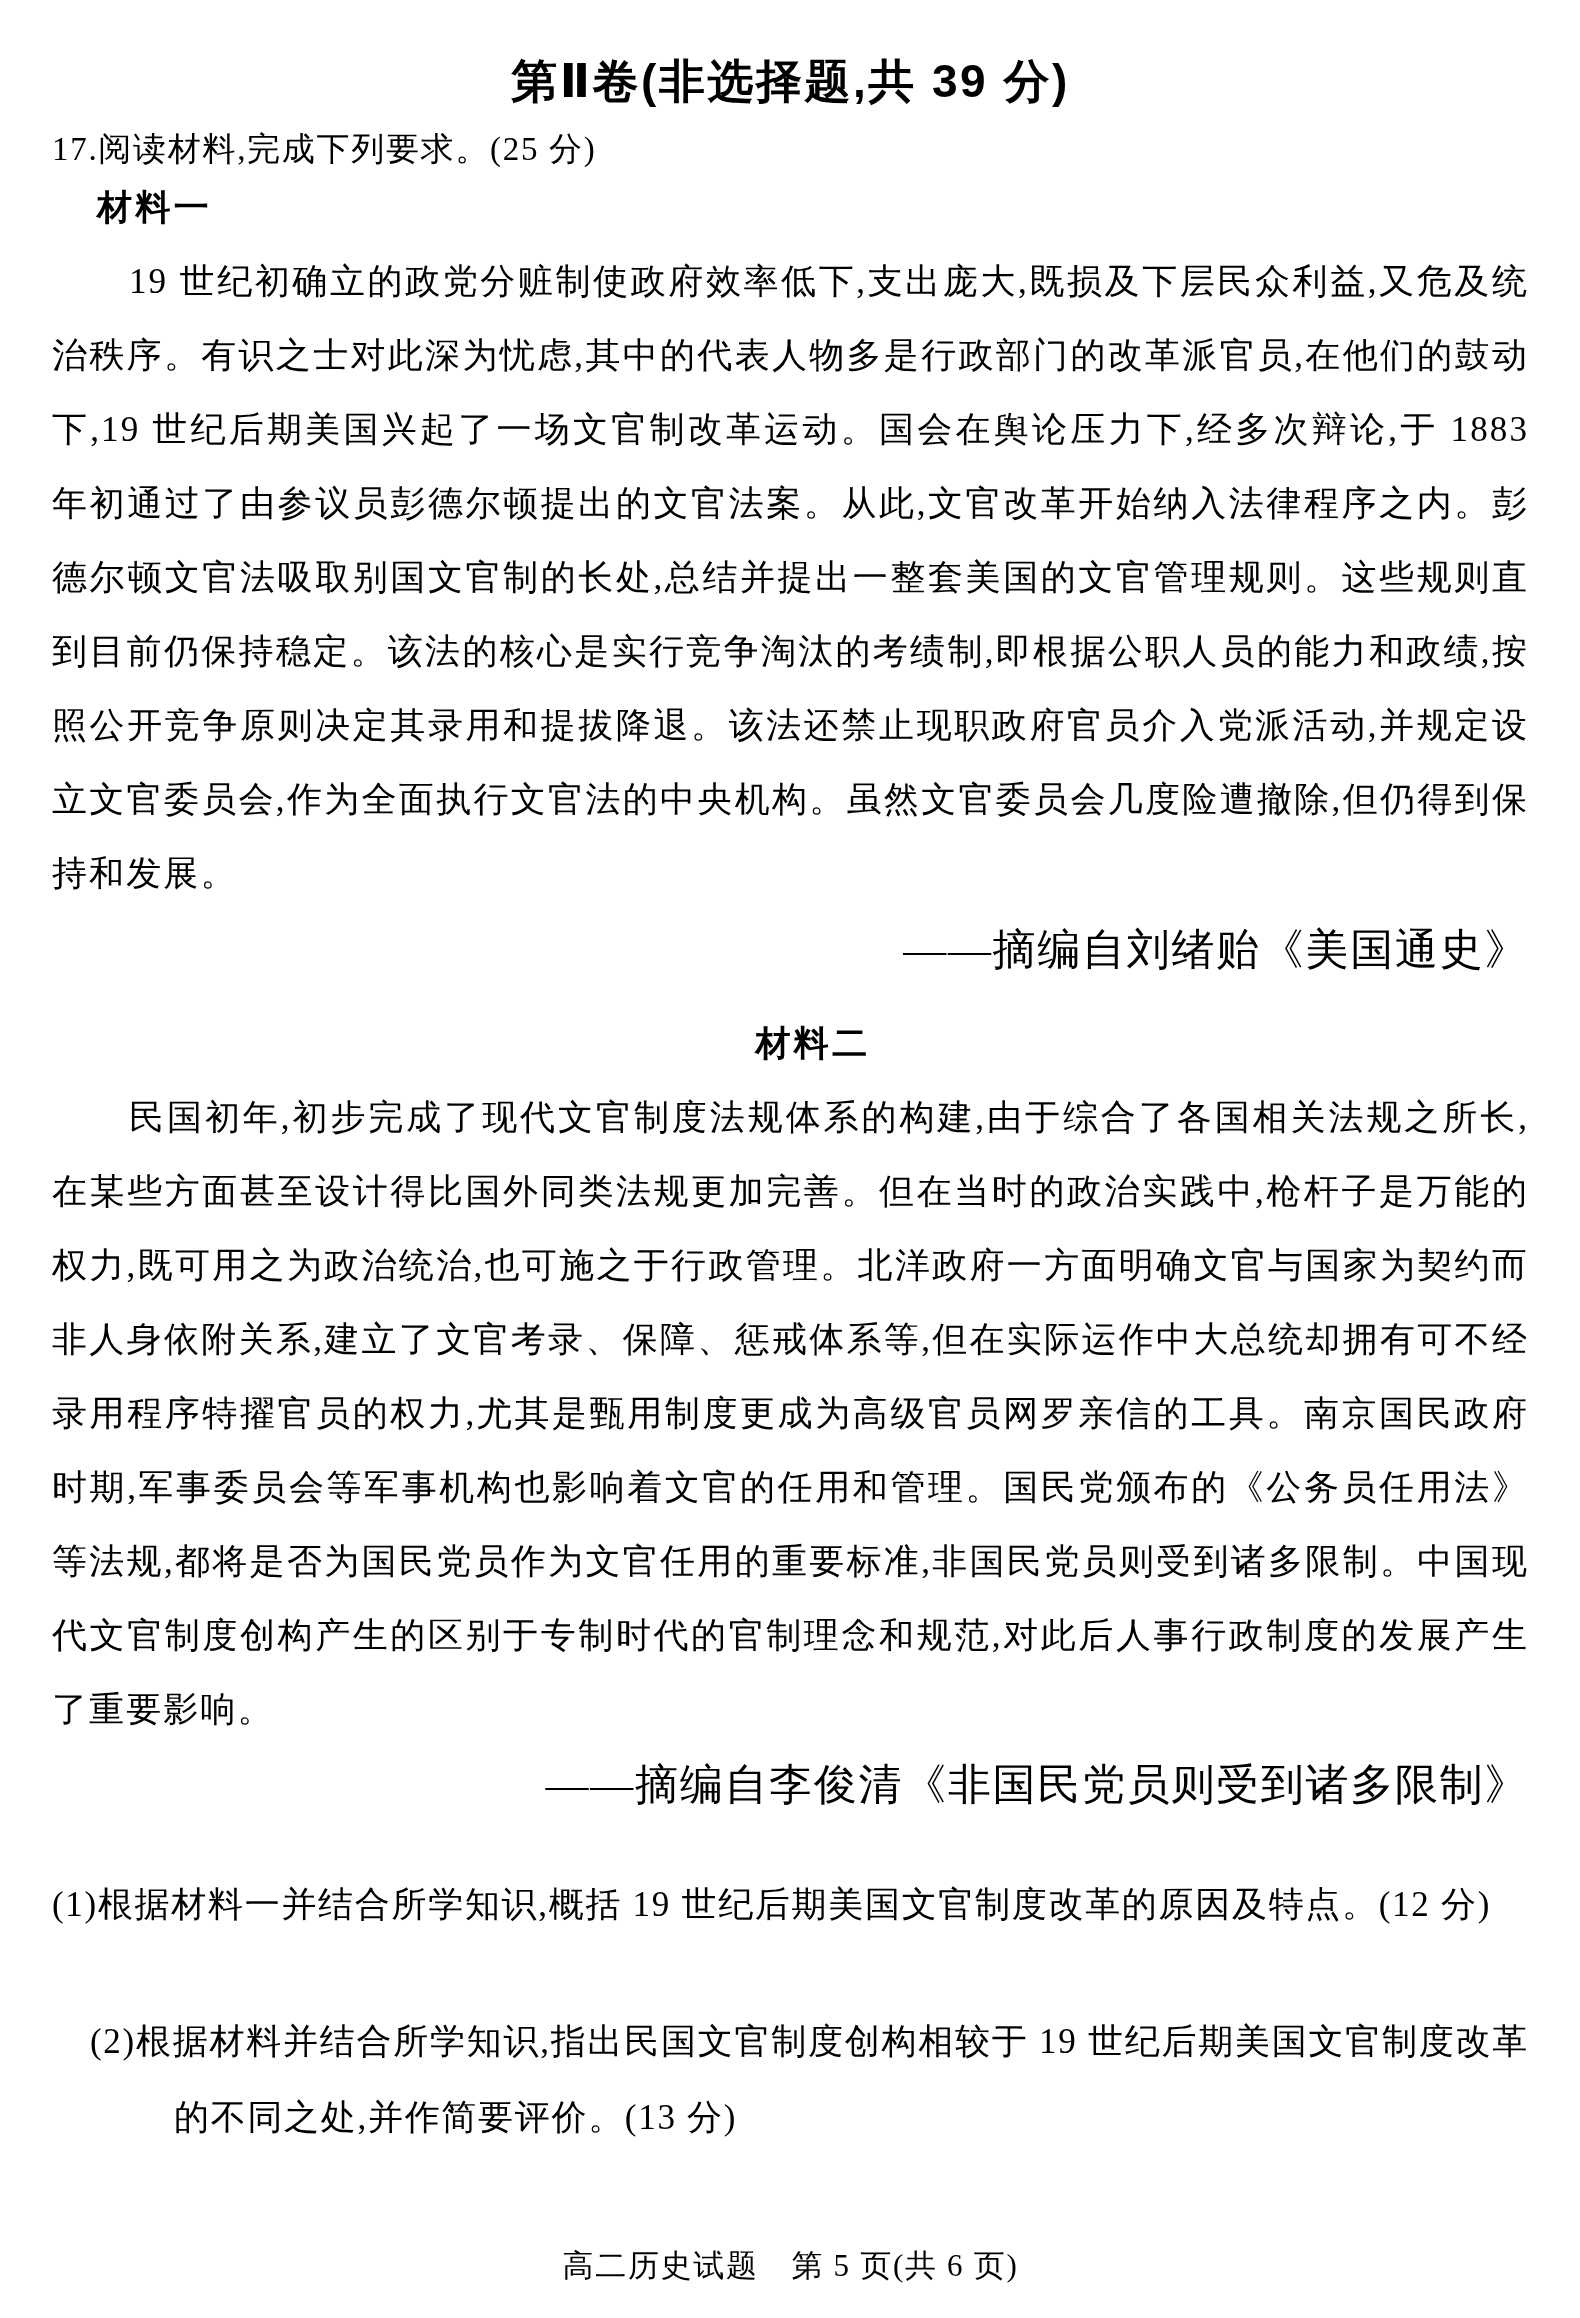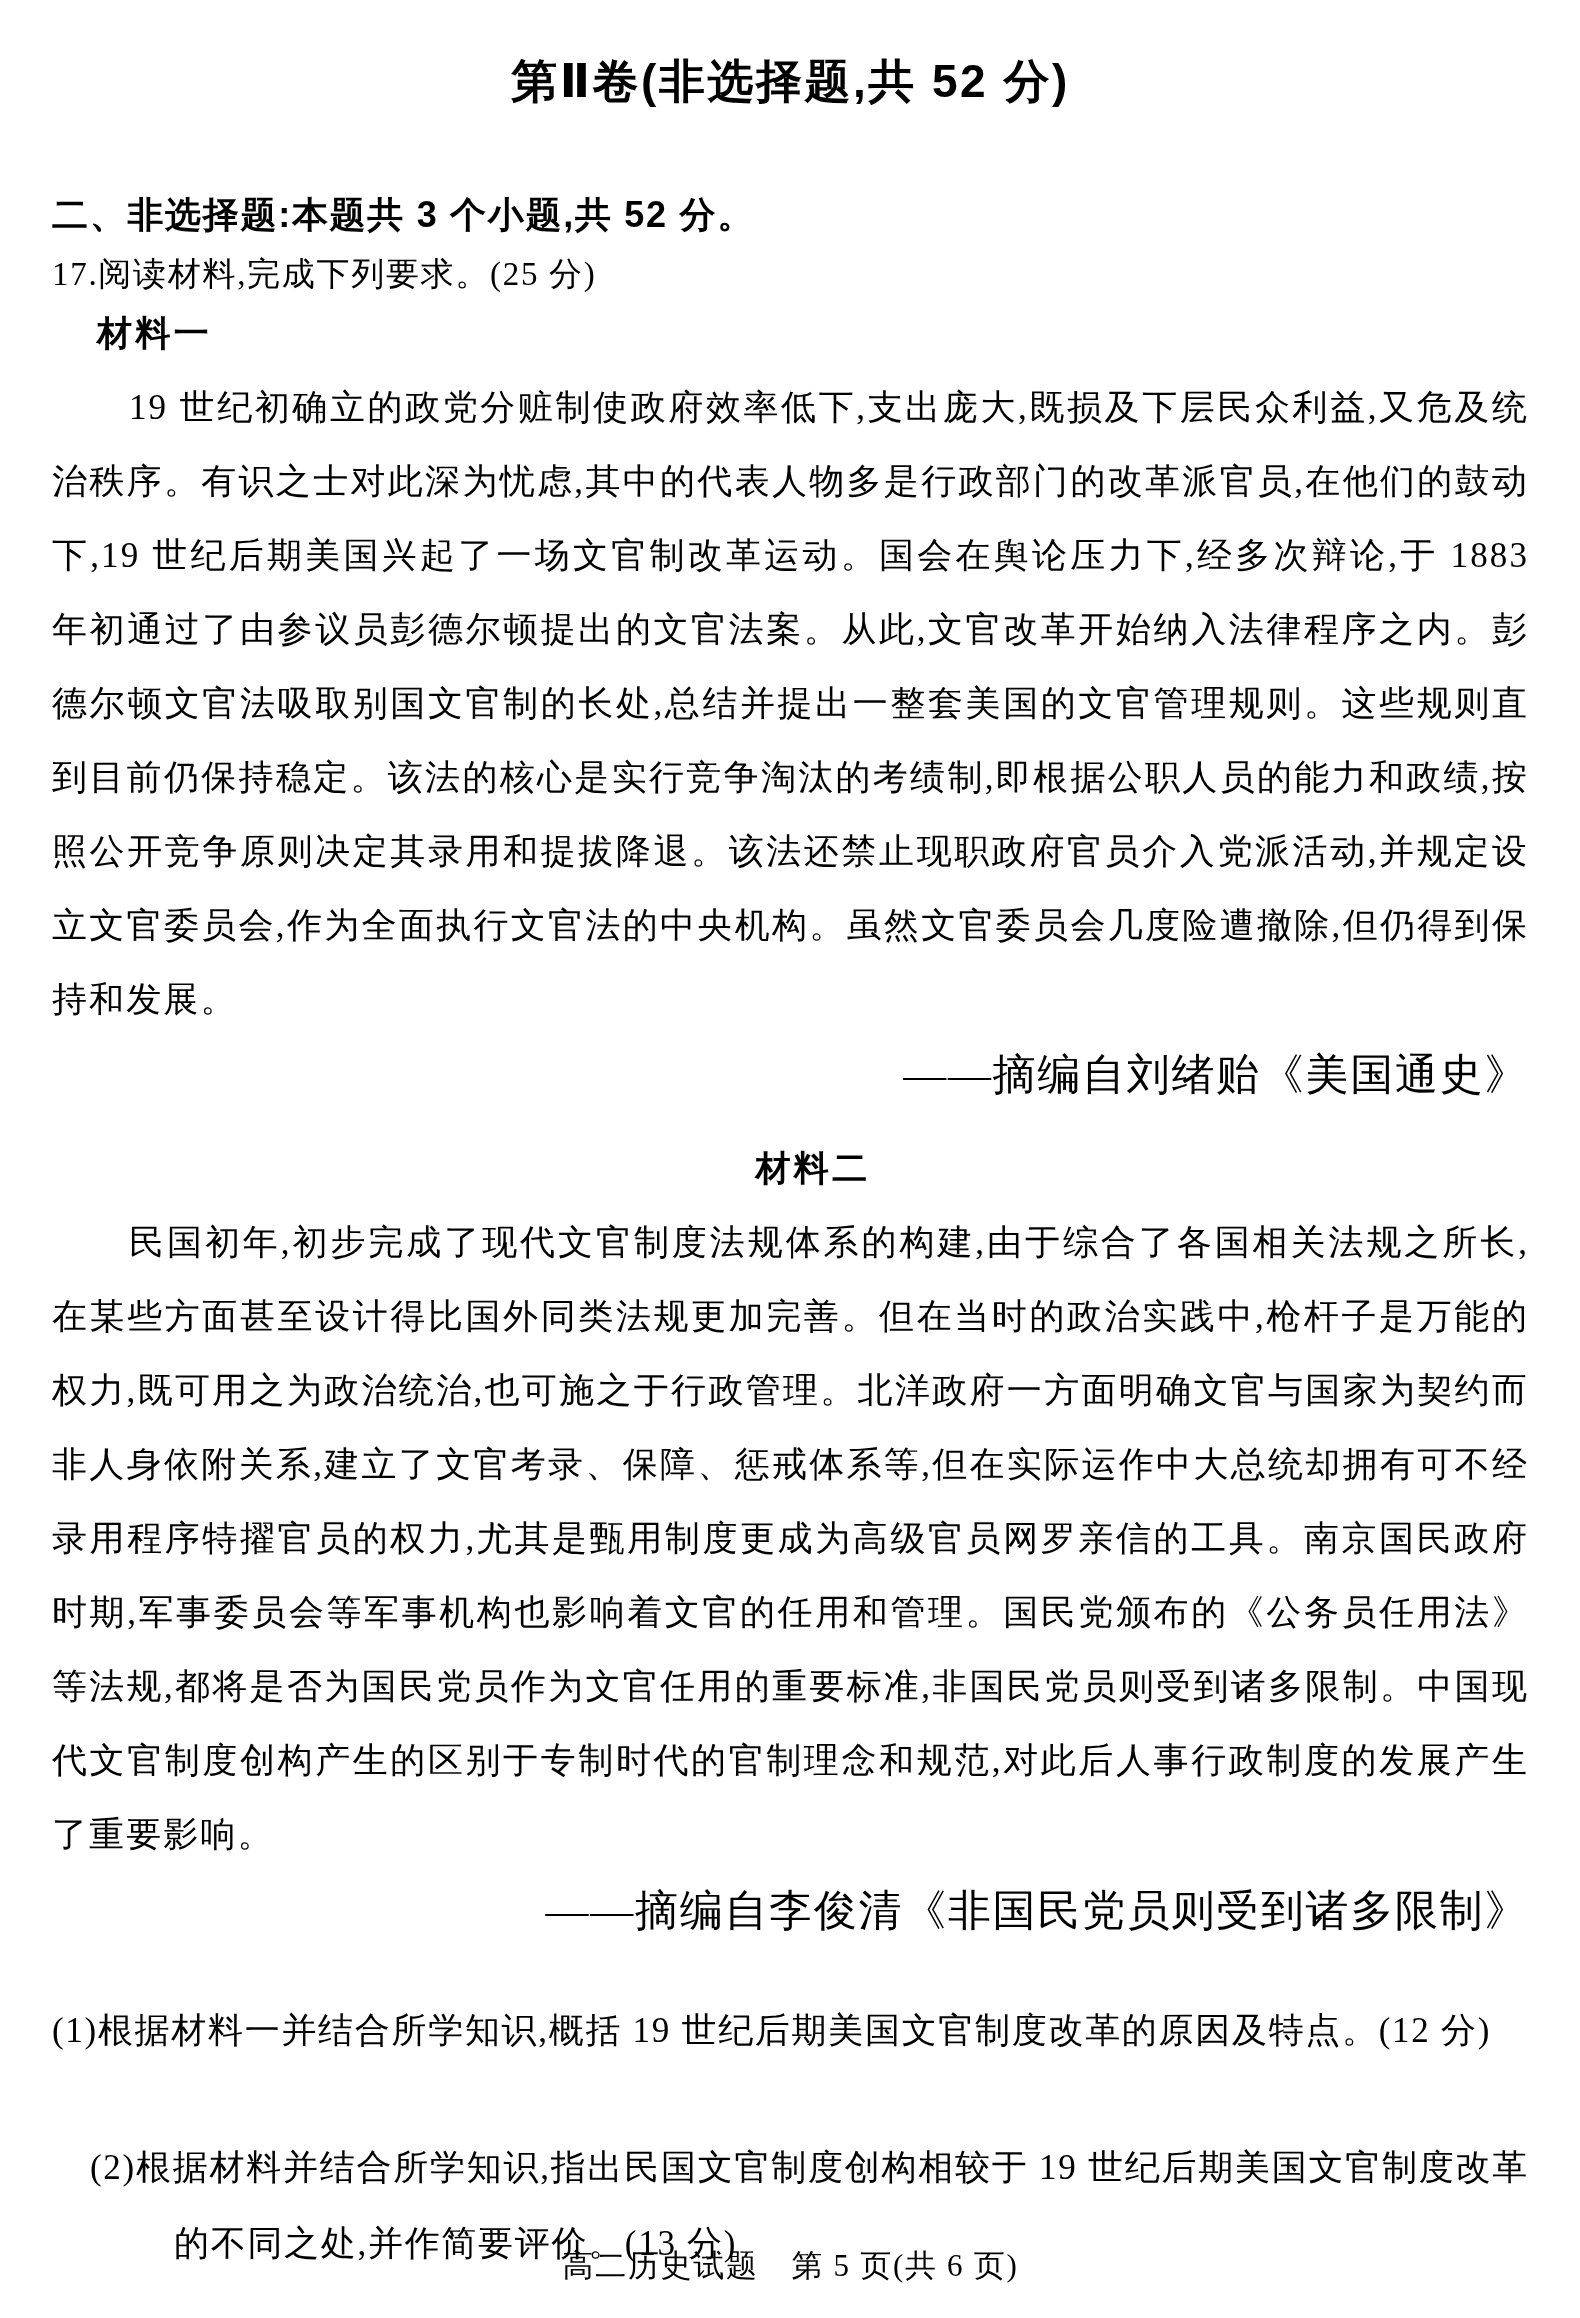--- a/index.html
+++ b/index.html
@@ -96,23 +96,22 @@
     letter-spacing: 1.7px;
     white-space: pre;
     margin-top: 32px;
   }
 </style>
 </head>
 <body>
 
 <div class="page">
 
-  <h1 class="title">第Ⅱ卷(非选择题,共 52 分)</h1>
+  <h1 class="title">第Ⅱ卷(非选择题,共 39 分)</h1>
 
-  <div class="section-header">二、非选择题:本题共 3 个小题,共 52 分。</div>
 
   <div class="q17-stem">17.阅读材料,完成下列要求。(25 分)</div>
 
   <div class="material-label">材料一</div>
 
   <p class="material-text">19 世纪初确立的政党分赃制使政府效率低下,支出庞大,既损及下层民众利益,又危及统治秩序。有识之士对此深为忧虑,其中的代表人物多是行政部门的改革派官员,在他们的鼓动下,19 世纪后期美国兴起了一场文官制改革运动。国会在舆论压力下,经多次辩论,于 1883 年初通过了由参议员彭德尔顿提出的文官法案。从此,文官改革开始纳入法律程序之内。彭德尔顿文官法吸取别国文官制的长处,总结并提出一整套美国的文官管理规则。这些规则直到目前仍保持稳定。该法的核心是实行竞争淘汰的考绩制,即根据公职人员的能力和政绩,按照公开竞争原则决定其录用和提拔降退。该法还禁止现职政府官员介入党派活动,并规定设立文官委员会,作为全面执行文官法的中央机构。虽然文官委员会几度险遭撤除,但仍得到保持和发展。</p>
 
   <div class="attribution">——摘编自刘绪贻《美国通史》</div>
 
   <div class="material-label second">材料二</div>

